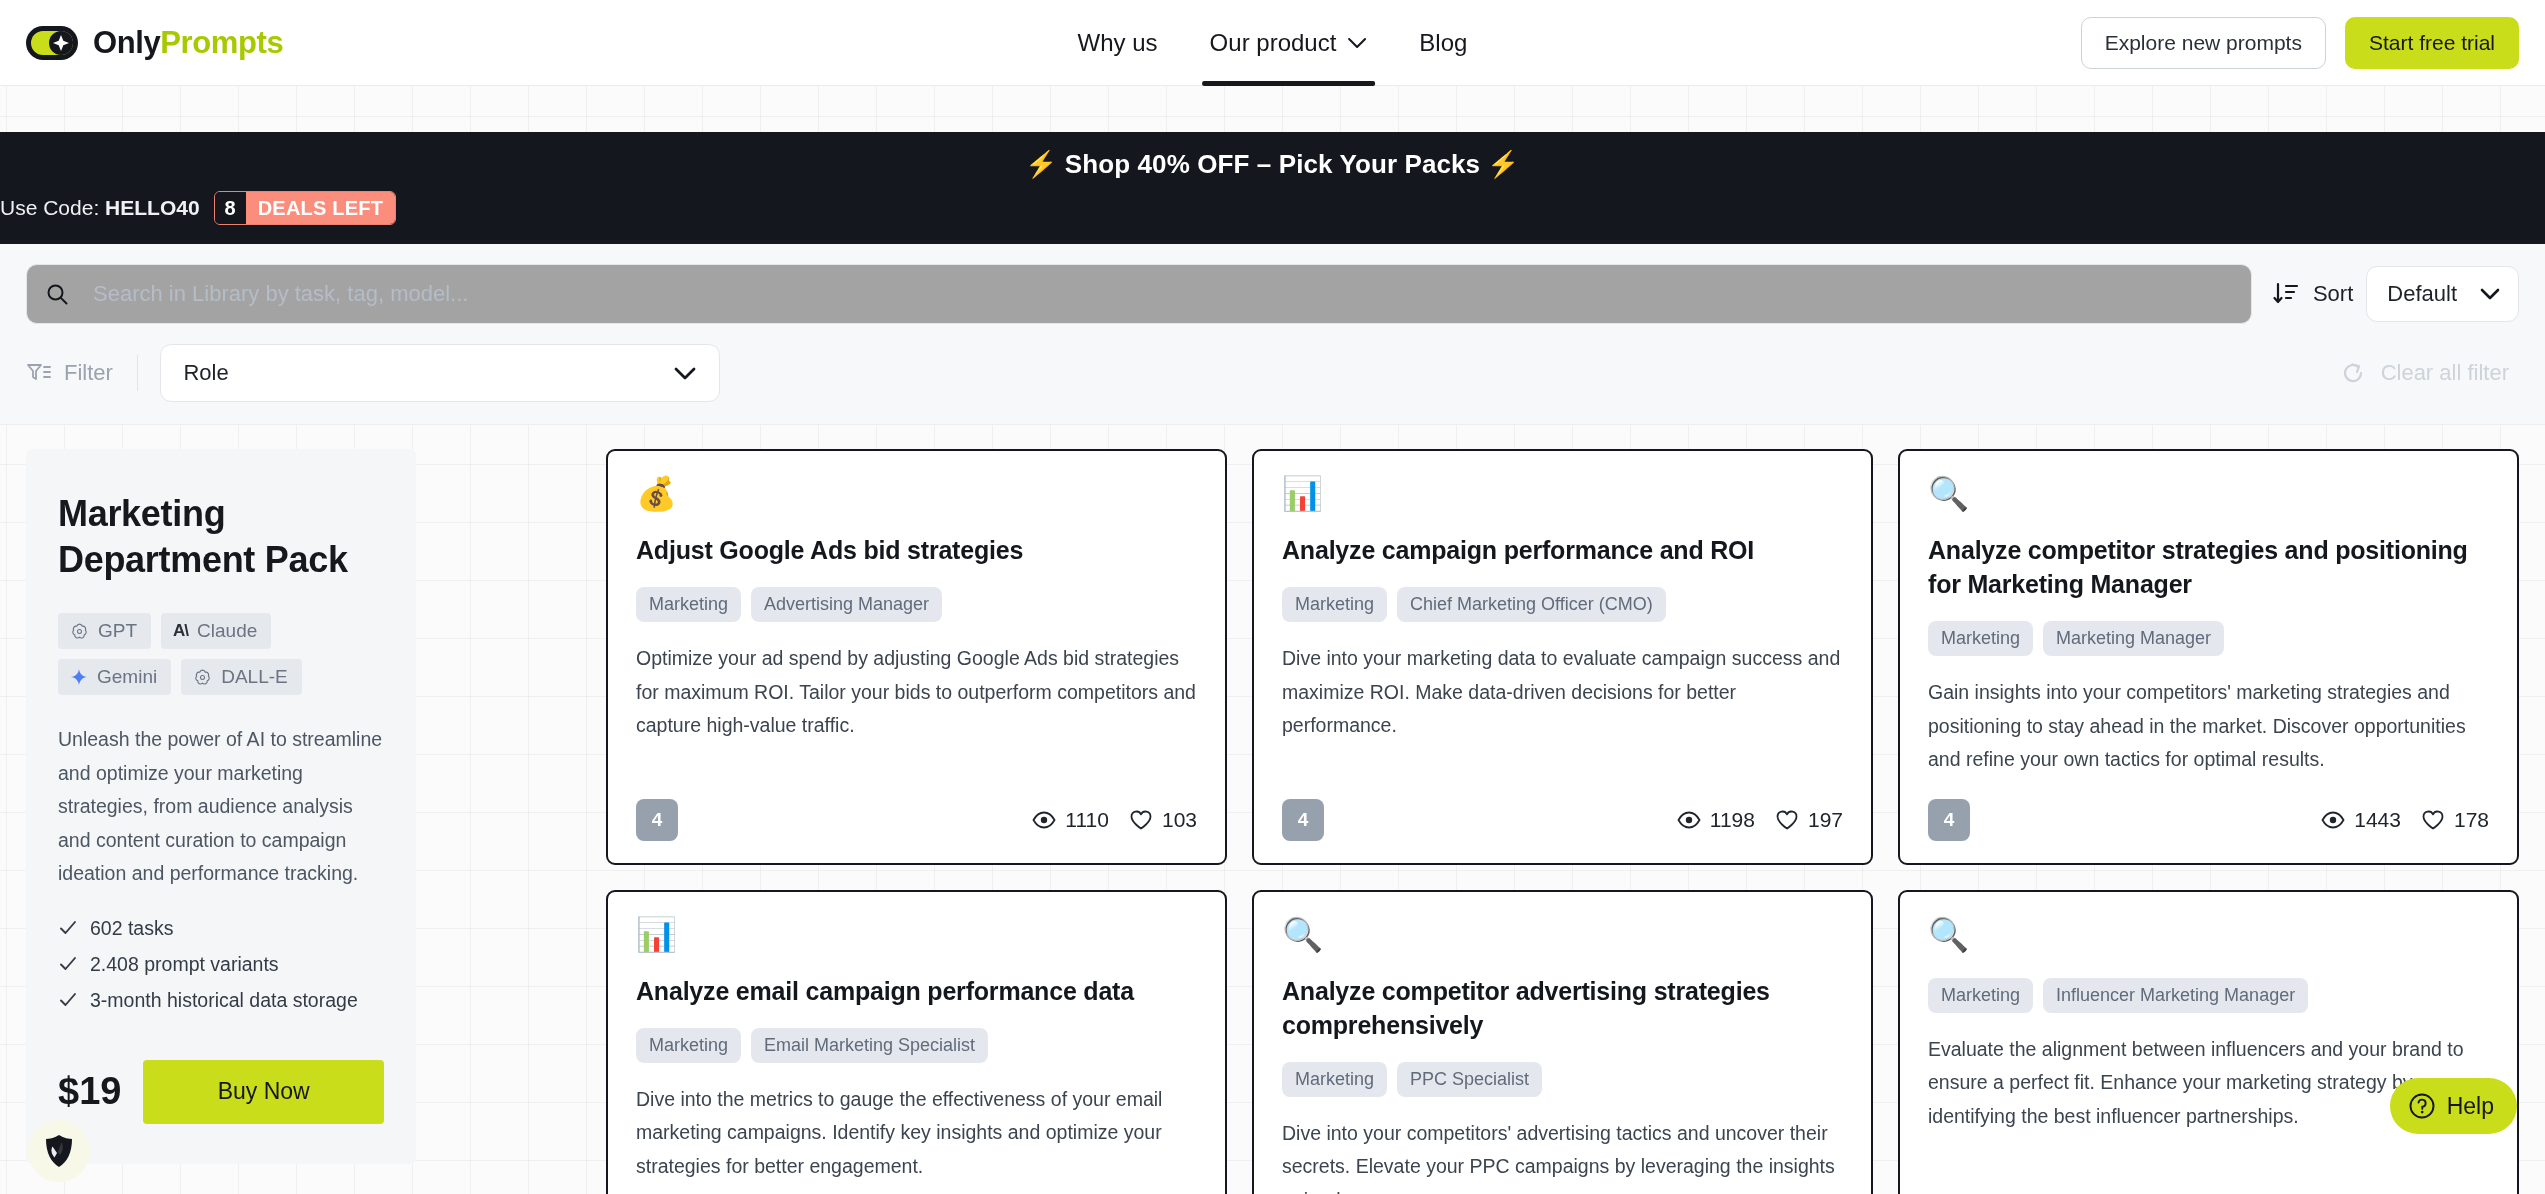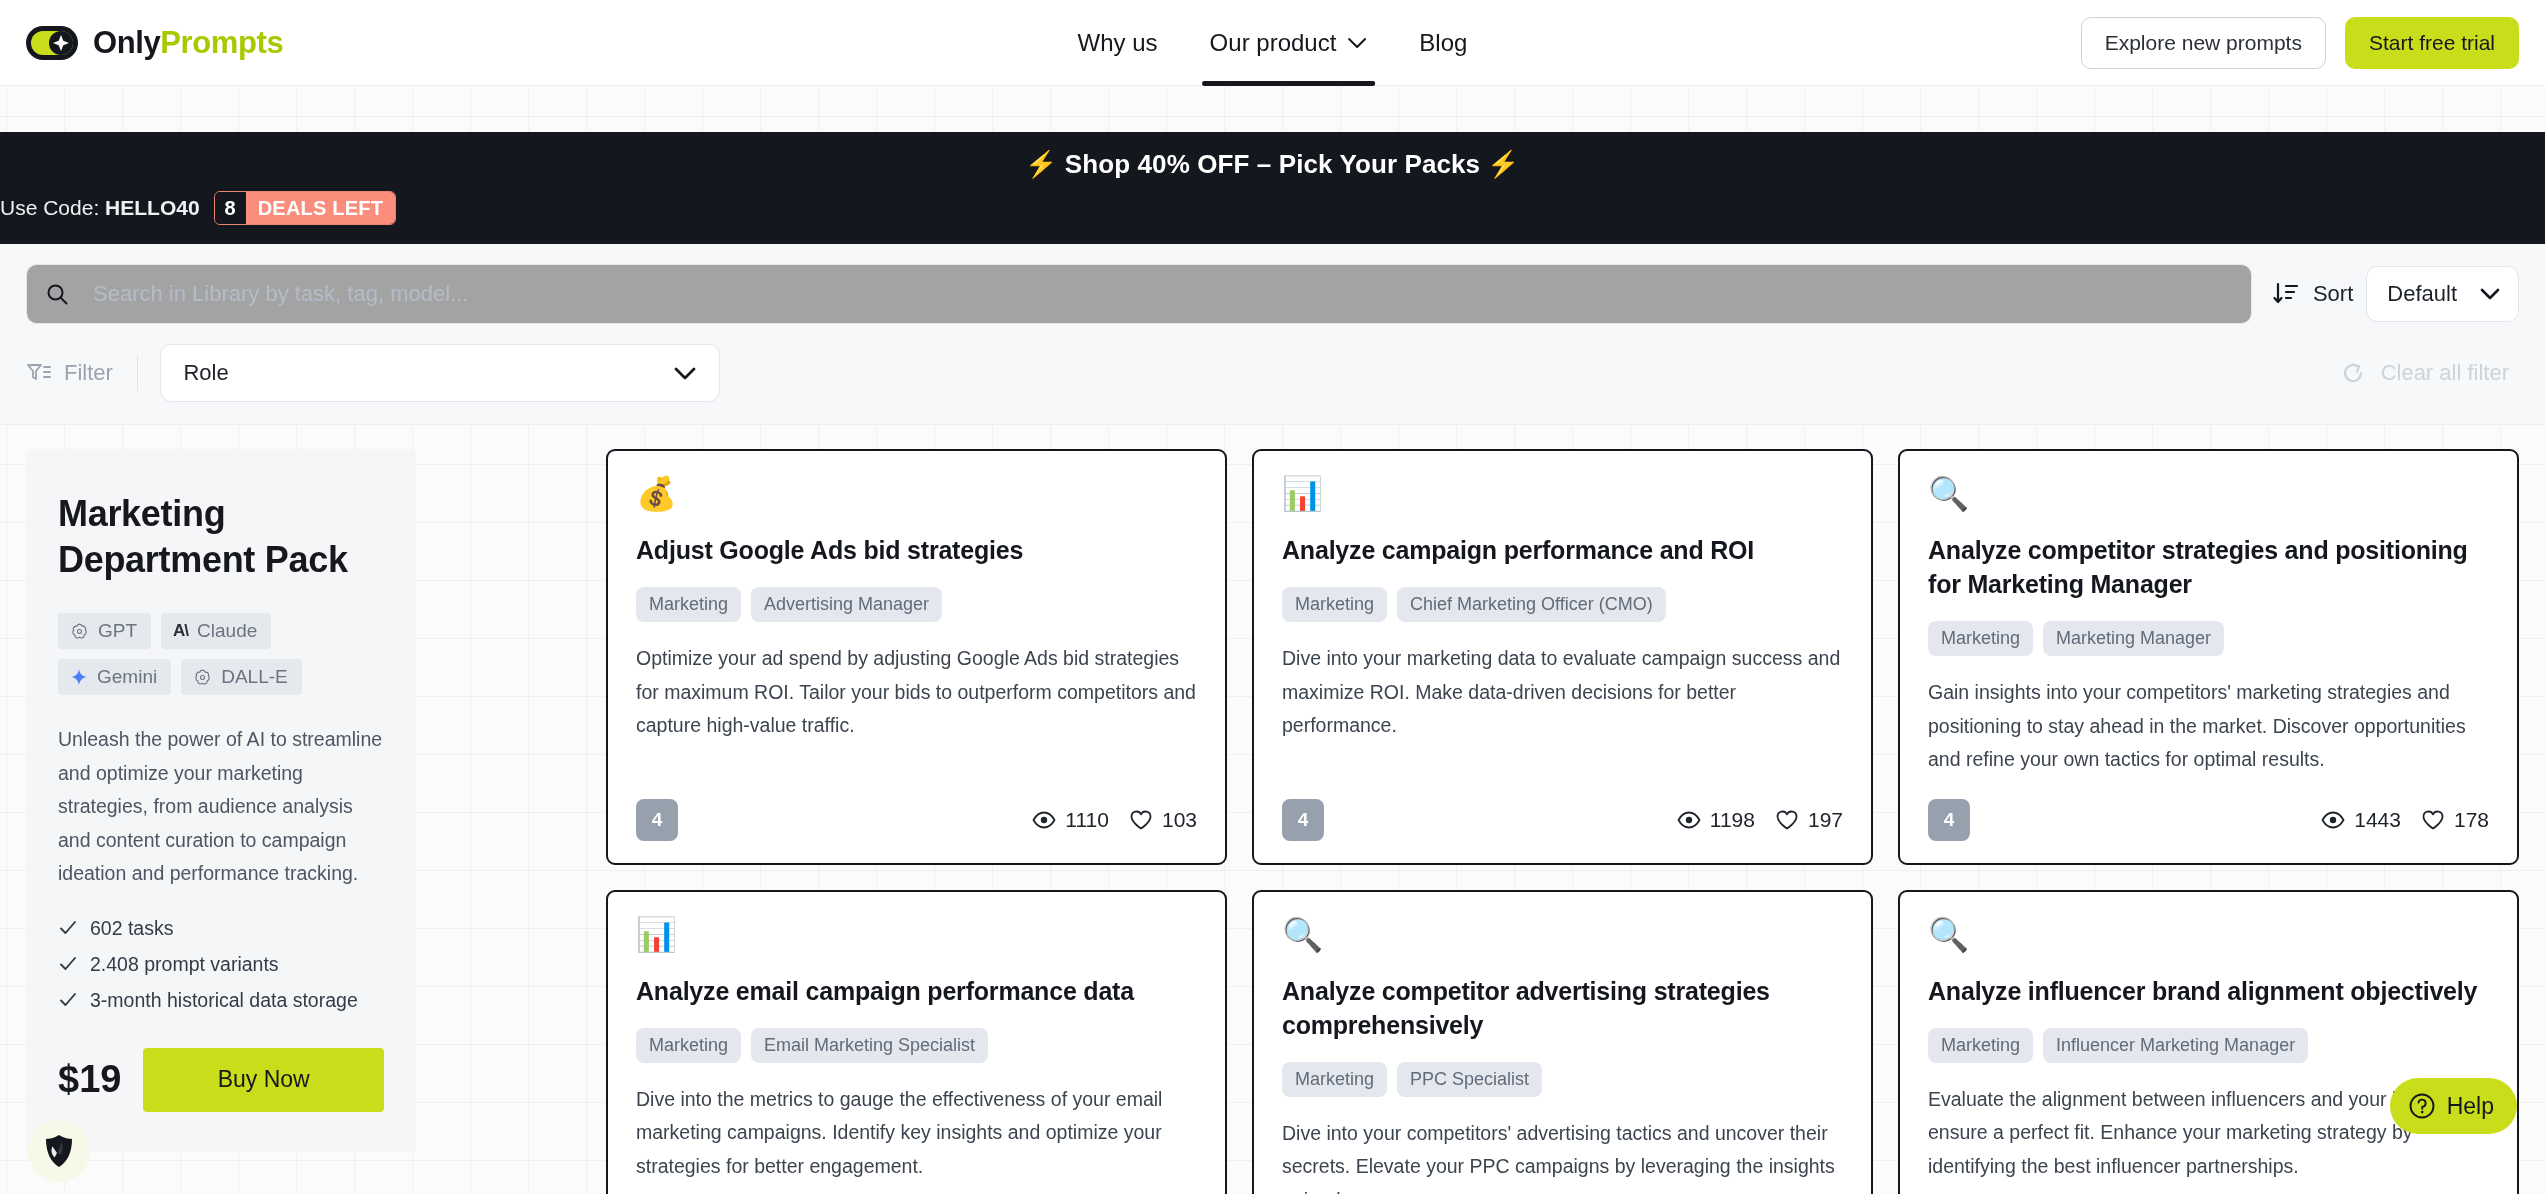--- a/index.html
+++ b/index.html
@@ -121,21 +121,21 @@
   }
   .pack-title { font-size: 36px; font-weight: 700; color: #16181d;
                 line-height: 1.28; letter-spacing: -.3px; }
   .model-tags { display: flex; flex-wrap: wrap; gap: 10px; margin-top: 30px; }
   .model-tag { display: inline-flex; align-items: center; gap: 9px;
                background: #e5e8ed; border-radius: 4px; padding: 7px 14px 7px 12px;
                font-size: 19px; color: #6b7483; }
   .pack-desc { margin-top: 28px; font-size: 19.5px; line-height: 1.72; color: #4d5663; }
   .pack-features { margin-top: 26px; display: flex; flex-direction: column; gap: 13px; }
   .feature { display: flex; align-items: center; gap: 12px; font-size: 19.5px; color: #333b47; }
-  .pack-buy { margin-top: 36px; display: flex; align-items: center; gap: 22px; }
+  .pack-buy { margin-top: 48px; display: flex; align-items: center; gap: 22px; }
   .pack-price { font-size: 38px; font-weight: 700; color: #16181d; }
   .buy-btn { flex: 1; height: 64px; background: #cadd1a; border: none; border-radius: 4px;
              font-size: 23px; color: #16181d; cursor: pointer; font-family: inherit; }
 
   
   .grid { flex: 1; display: grid; grid-template-columns: repeat(3, 1fr);
           gap: 25px; margin-left: 190px; align-content: start; }
   .p-card {
     background: #fff; border: 2.5px solid #14171d; border-radius: 9px;
     padding: 26px 28px 22px 28px;
@@ -444,21 +444,20 @@
       </div>
       <div class="p-desc">Dive into your competitors' advertising tactics and uncover their secrets. Elevate your PPC campaigns by leveraging the insights gained.</div>
       <div class="p-footer">
         <span class="p-count">4</span>
 
       </div>
     </div>
 
     <div class="p-card">
       <div class="p-emoji">🔍</div>
-      <div class="p-title">Analyze influencer brand alignment objectively</div>
       <div class="p-tags">
         <span class="p-tag">Marketing</span>
         <span class="p-tag">Influencer Marketing Manager</span>
       </div>
       <div class="p-desc">Evaluate the alignment between influencers and your brand to ensure a perfect fit. Enhance your marketing strategy by identifying the best influencer partnerships.</div>
       <div class="p-footer">
         <span class="p-count">4</span>
 
       </div>
     </div>

